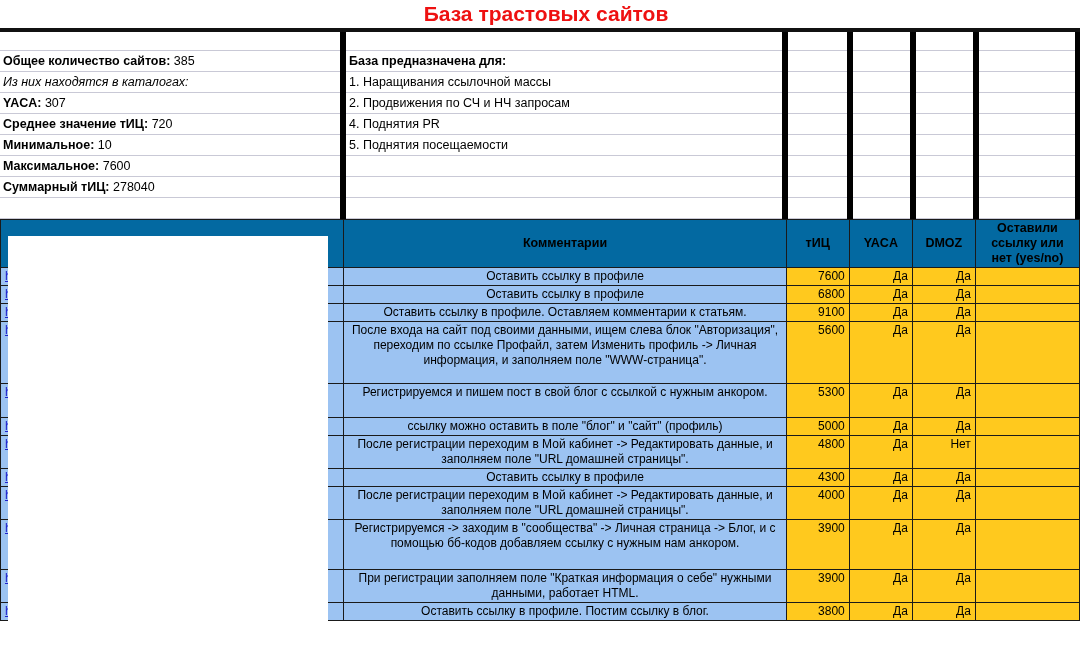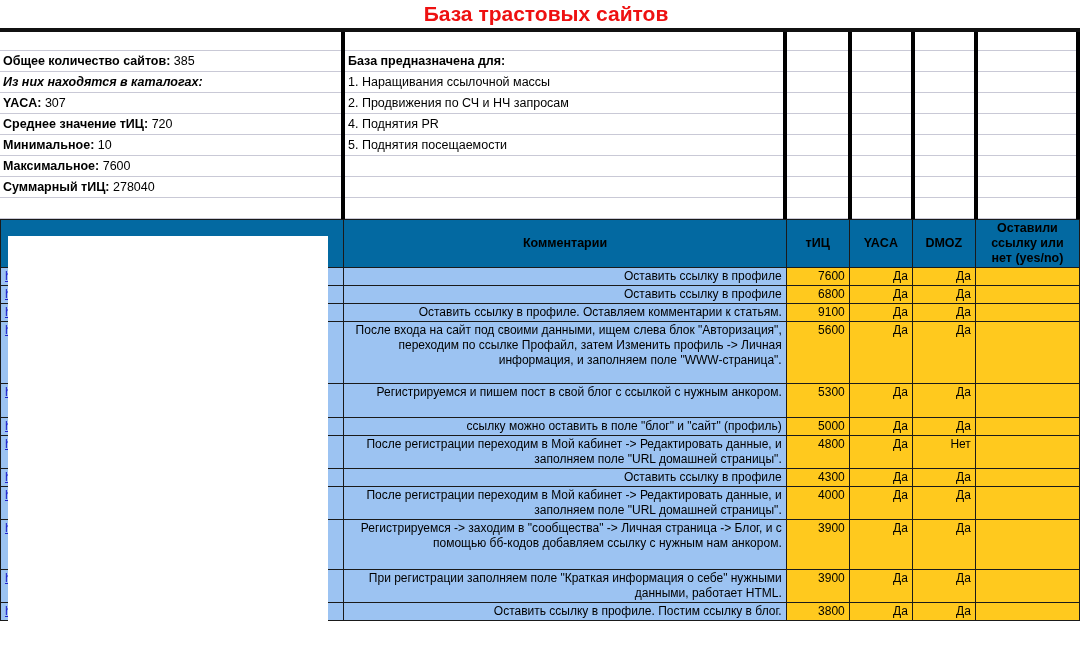--- a/index.html
+++ b/index.html
@@ -39,33 +39,33 @@
     height: 4px;
     background: #111111;
     width: 100%;
   }
   table.sheet {
     border-collapse: collapse;
     table-layout: fixed;
     width: 1080px;
   }
   table.sheet td {
-    border-right: 4px solid #000000;
+    border-right: 6px solid #000000;
     border-bottom: 1px solid #c9c9d6;
     height: 20px;
     padding: 0 3px;
     vertical-align: middle;
     font-size: 12.5px;
     overflow: hidden;
     white-space: nowrap;
   }
   table.sheet tr.thin td { height: 18px; }
   td.nob { border-right: 1px dotted #c9c9d6; }
   .lbl-bold { font-weight: bold; }
-  .lbl-ital { font-style: italic; font-weight: bold; }
+  .lbl-ital { font-style: italic; font-weight: normal; }
 
   
   table.data {
     border-collapse: collapse;
     table-layout: fixed;
     width: 1080px;
   }
   table.data td, table.data th {
     border: 1px solid #1a1a1a;
     padding: 1px 4px;
@@ -92,21 +92,21 @@
     background: #9CC3F2;
     white-space: nowrap;
   }
   td.url-cell a {
     color: #2020cc;
     text-decoration: underline;
     font-size: 12px;
   }
   td.comm-cell {
     background: #9CC3F2;
-    text-align: right;
+    text-align: center;
     margin-top: 8px;
   }
   td.num-cell {
     background: #FFC91E;
     text-align: right;
     white-space: nowrap;
   }
   td.yn-cell {
     background: #FFC91E;
     text-align: right;

